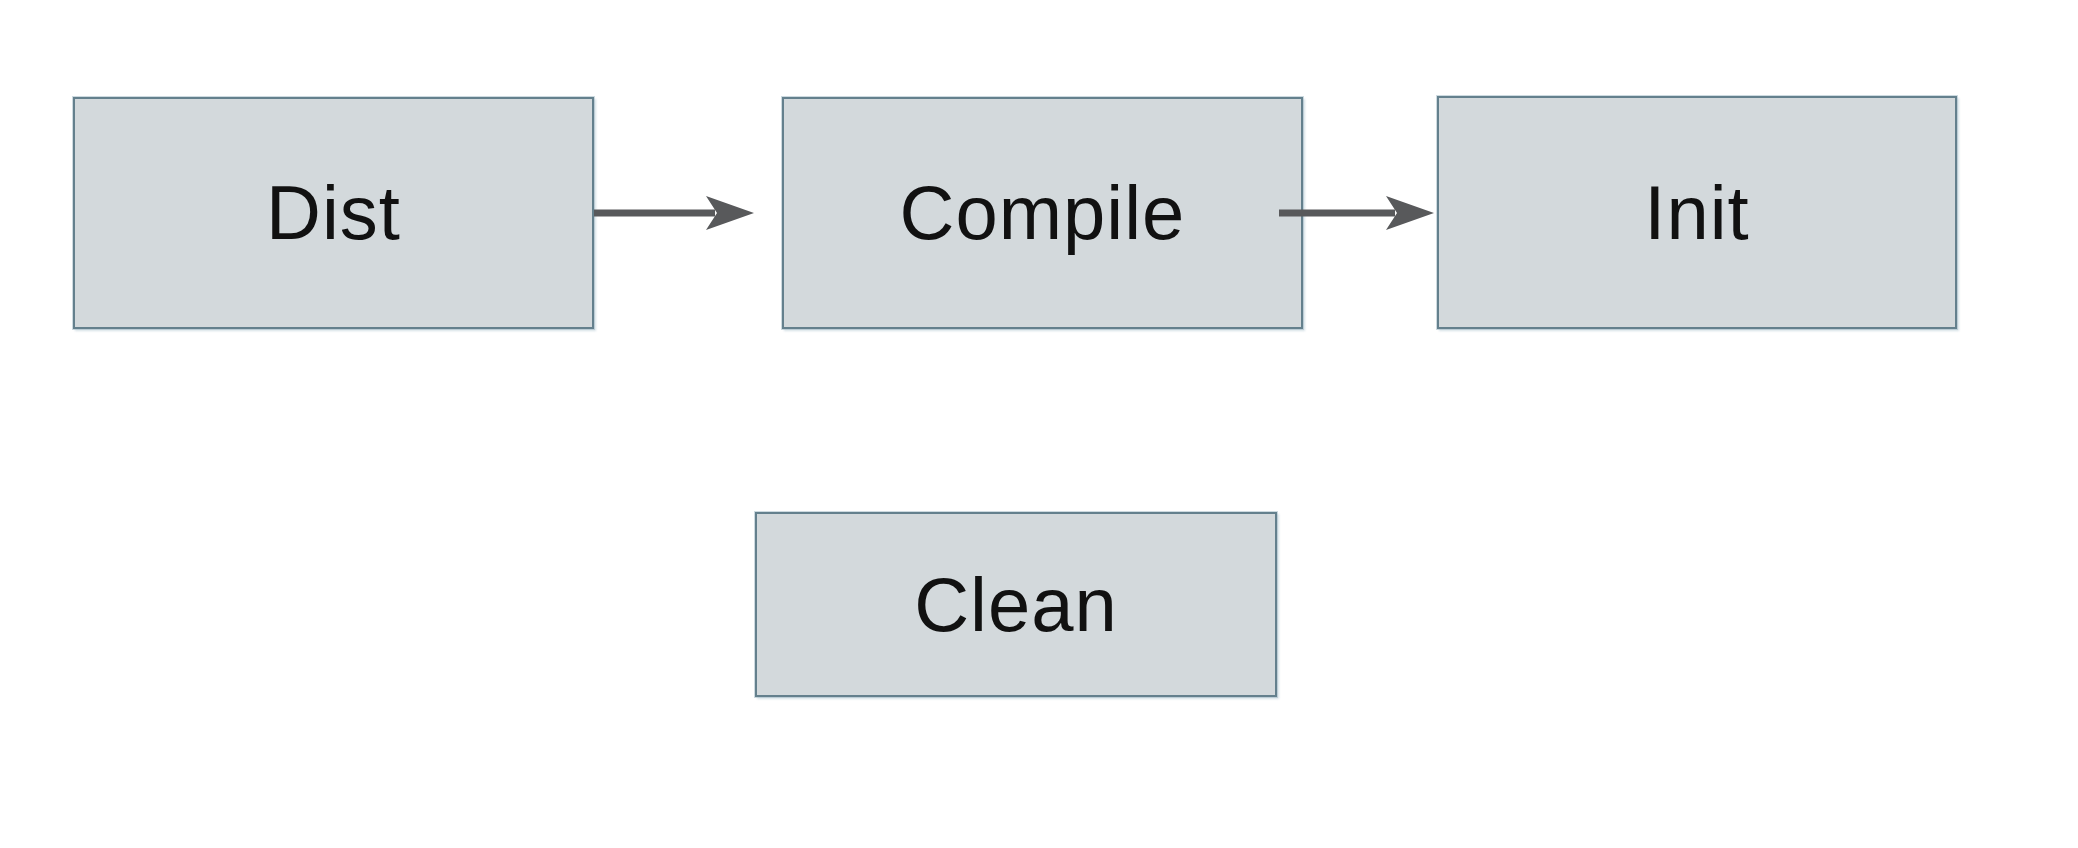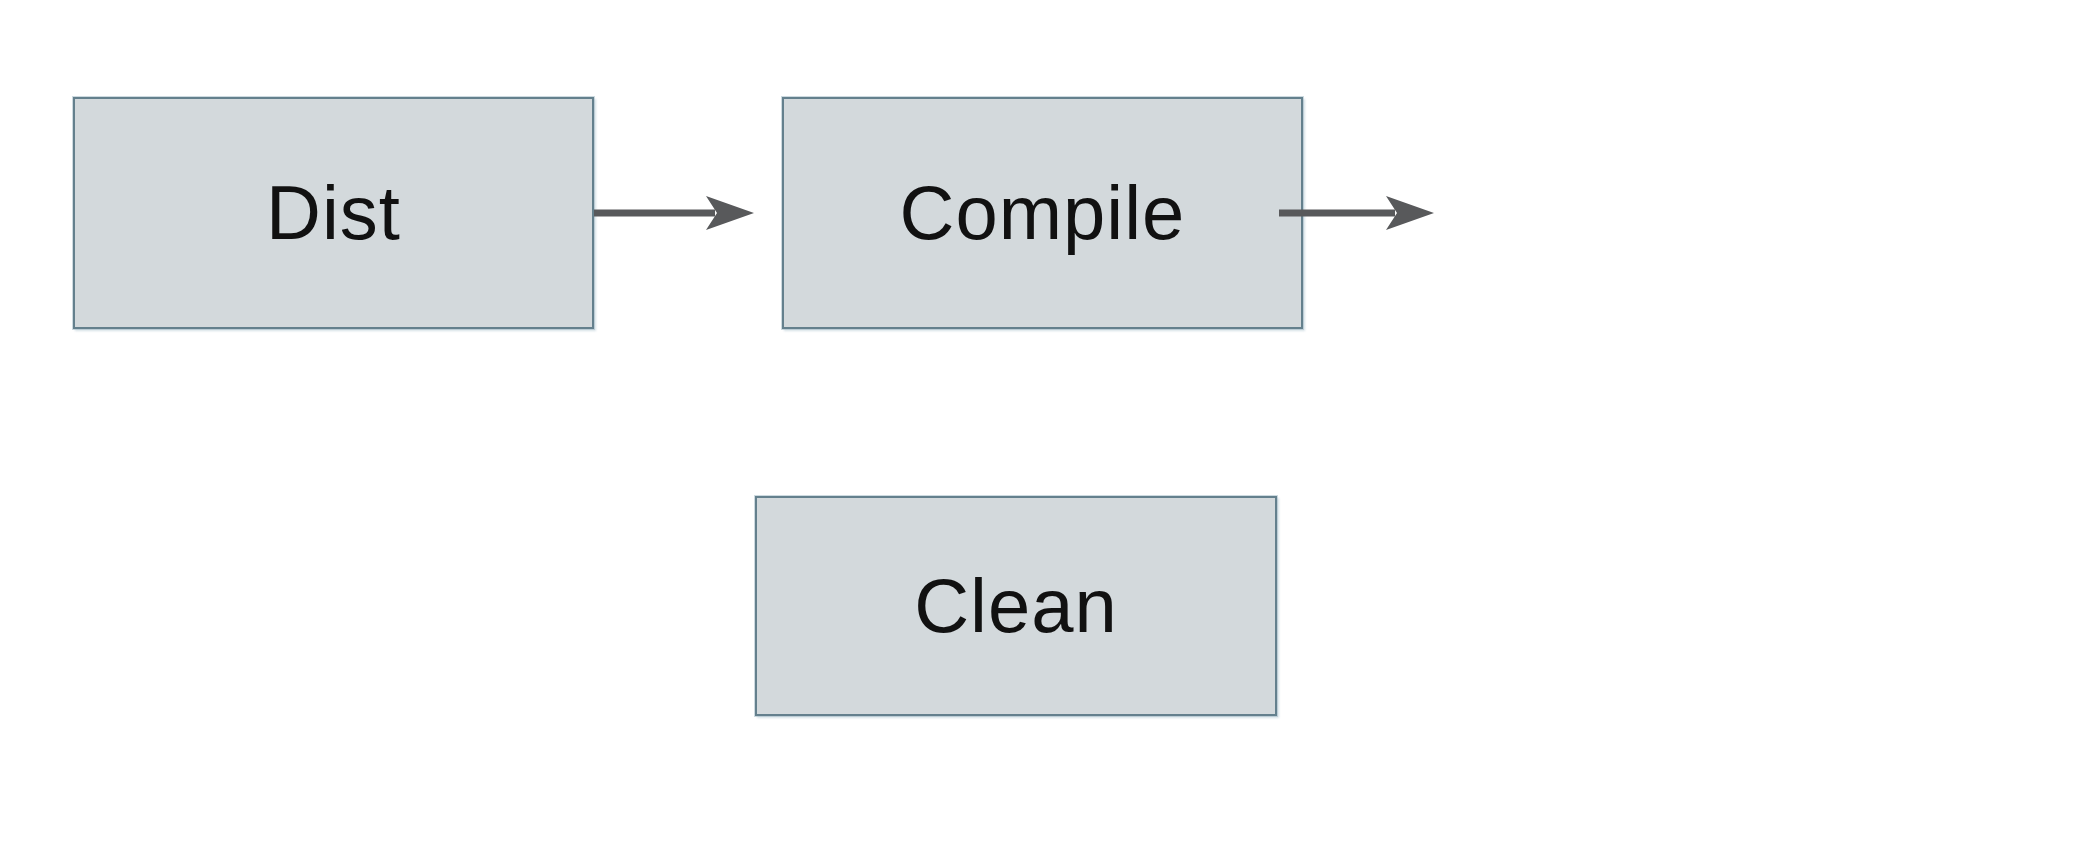--- a/index.html
+++ b/index.html
@@ -30,21 +30,21 @@
   .node-label{
     font-size:76px;
     line-height:1;
     color:var(--text);
     letter-spacing:1px;
     user-select:none;
   }
   #node-dist   {left:73px;  top:97px;  width:521px; height:232px;}
   #node-compile{left:782px; top:97px;  width:521px; height:232px;}
   #node-init   {left:1437px;top:96px;  width:520px; height:233px;}
-  #node-clean  {left:755px; top:496px; width:522px; height:220px;}
+  #node-clean  {left:755px; top:512px; width:522px; height:185px;}
   .edge{
     position:absolute;
     color:var(--arrow);
     display:block;
   }
   #edge-dist-compile{left:594px;top:193px;}
   #edge-compile-init{left:1279px;top:193px;}
 </style>
 </head>
 <body>
@@ -62,18 +62,21 @@
 
   <div class="node" id="node-compile">
     <span class="node-label">Compile</span>
   </div>
 
   <svg class="edge" id="edge-compile-init" width="156" height="40" viewBox="0 0 156 40" aria-hidden="true">
     <line x1="0" y1="20" x2="116" y2="20" stroke="currentColor" stroke-width="7"></line>
     <path d="M155,20 L107,3 L118,20 L107,37 Z" fill="currentColor"></path>
   </svg>
 
+  <div class="node" id="node-init">
+    <span class="node-label">Init</span>
+  </div>
 
   <div class="node" id="node-clean">
     <span class="node-label">Clean</span>
   </div>
 
 </div>
 
 </body></html>

